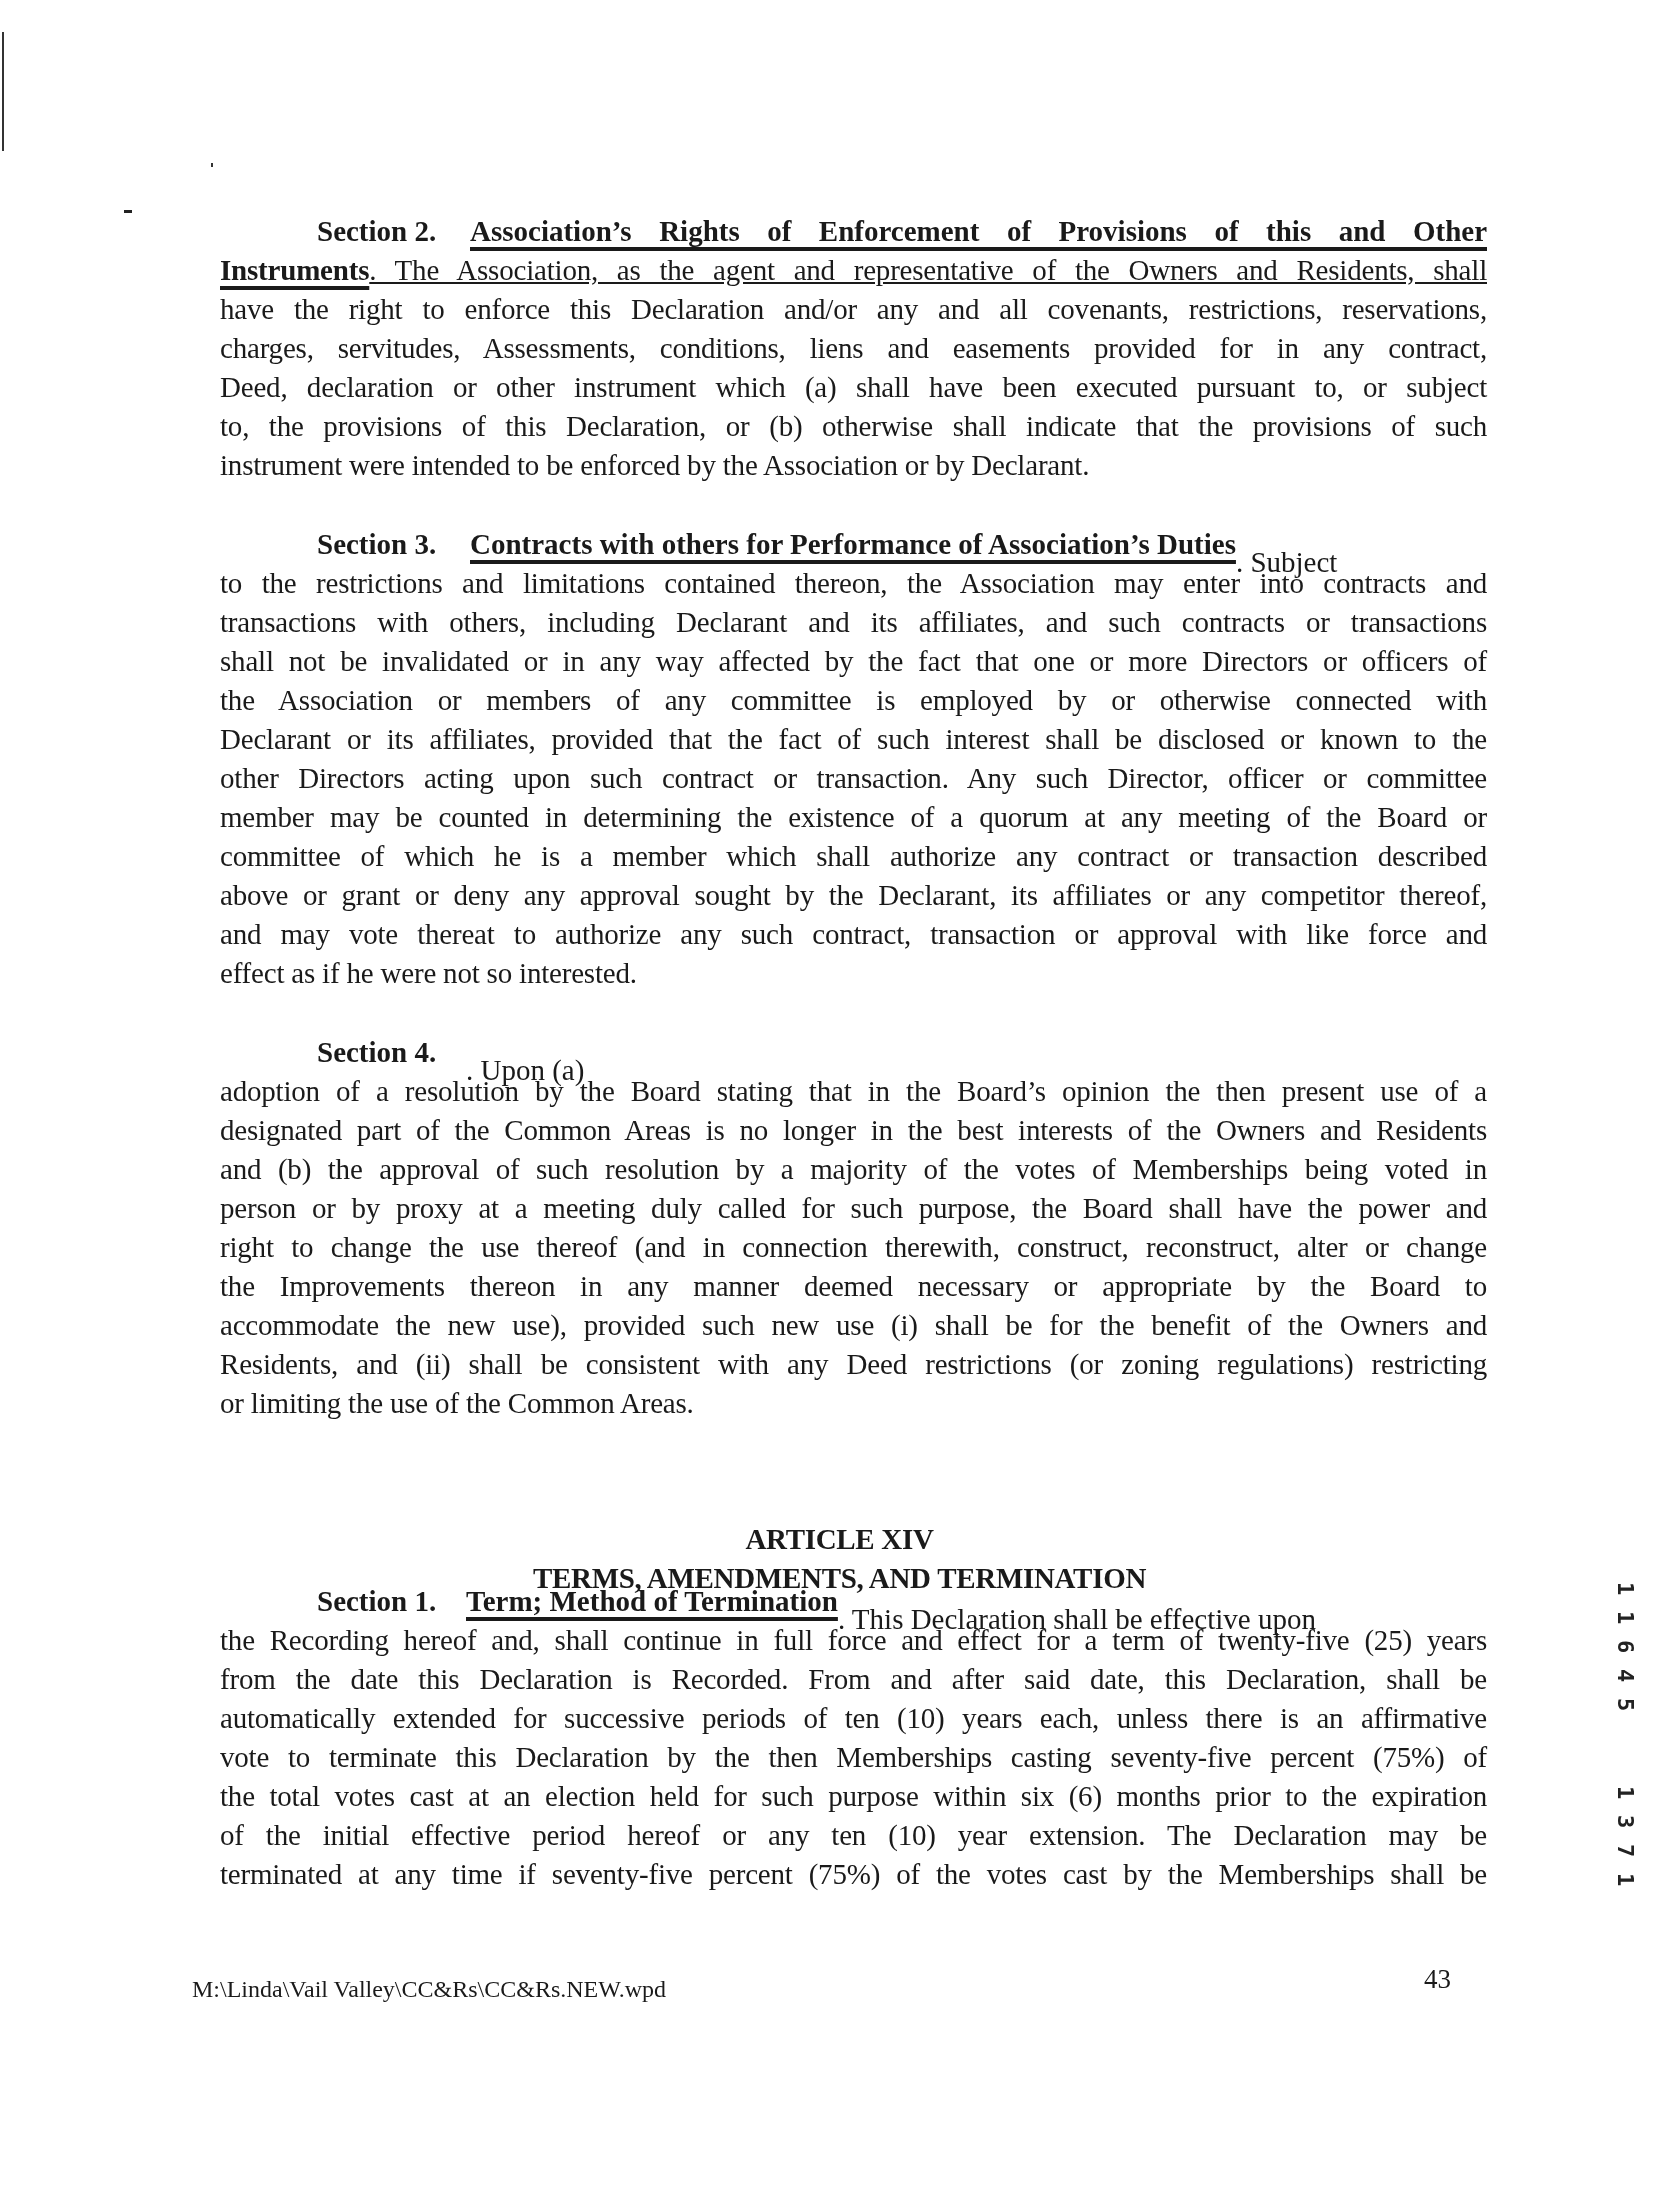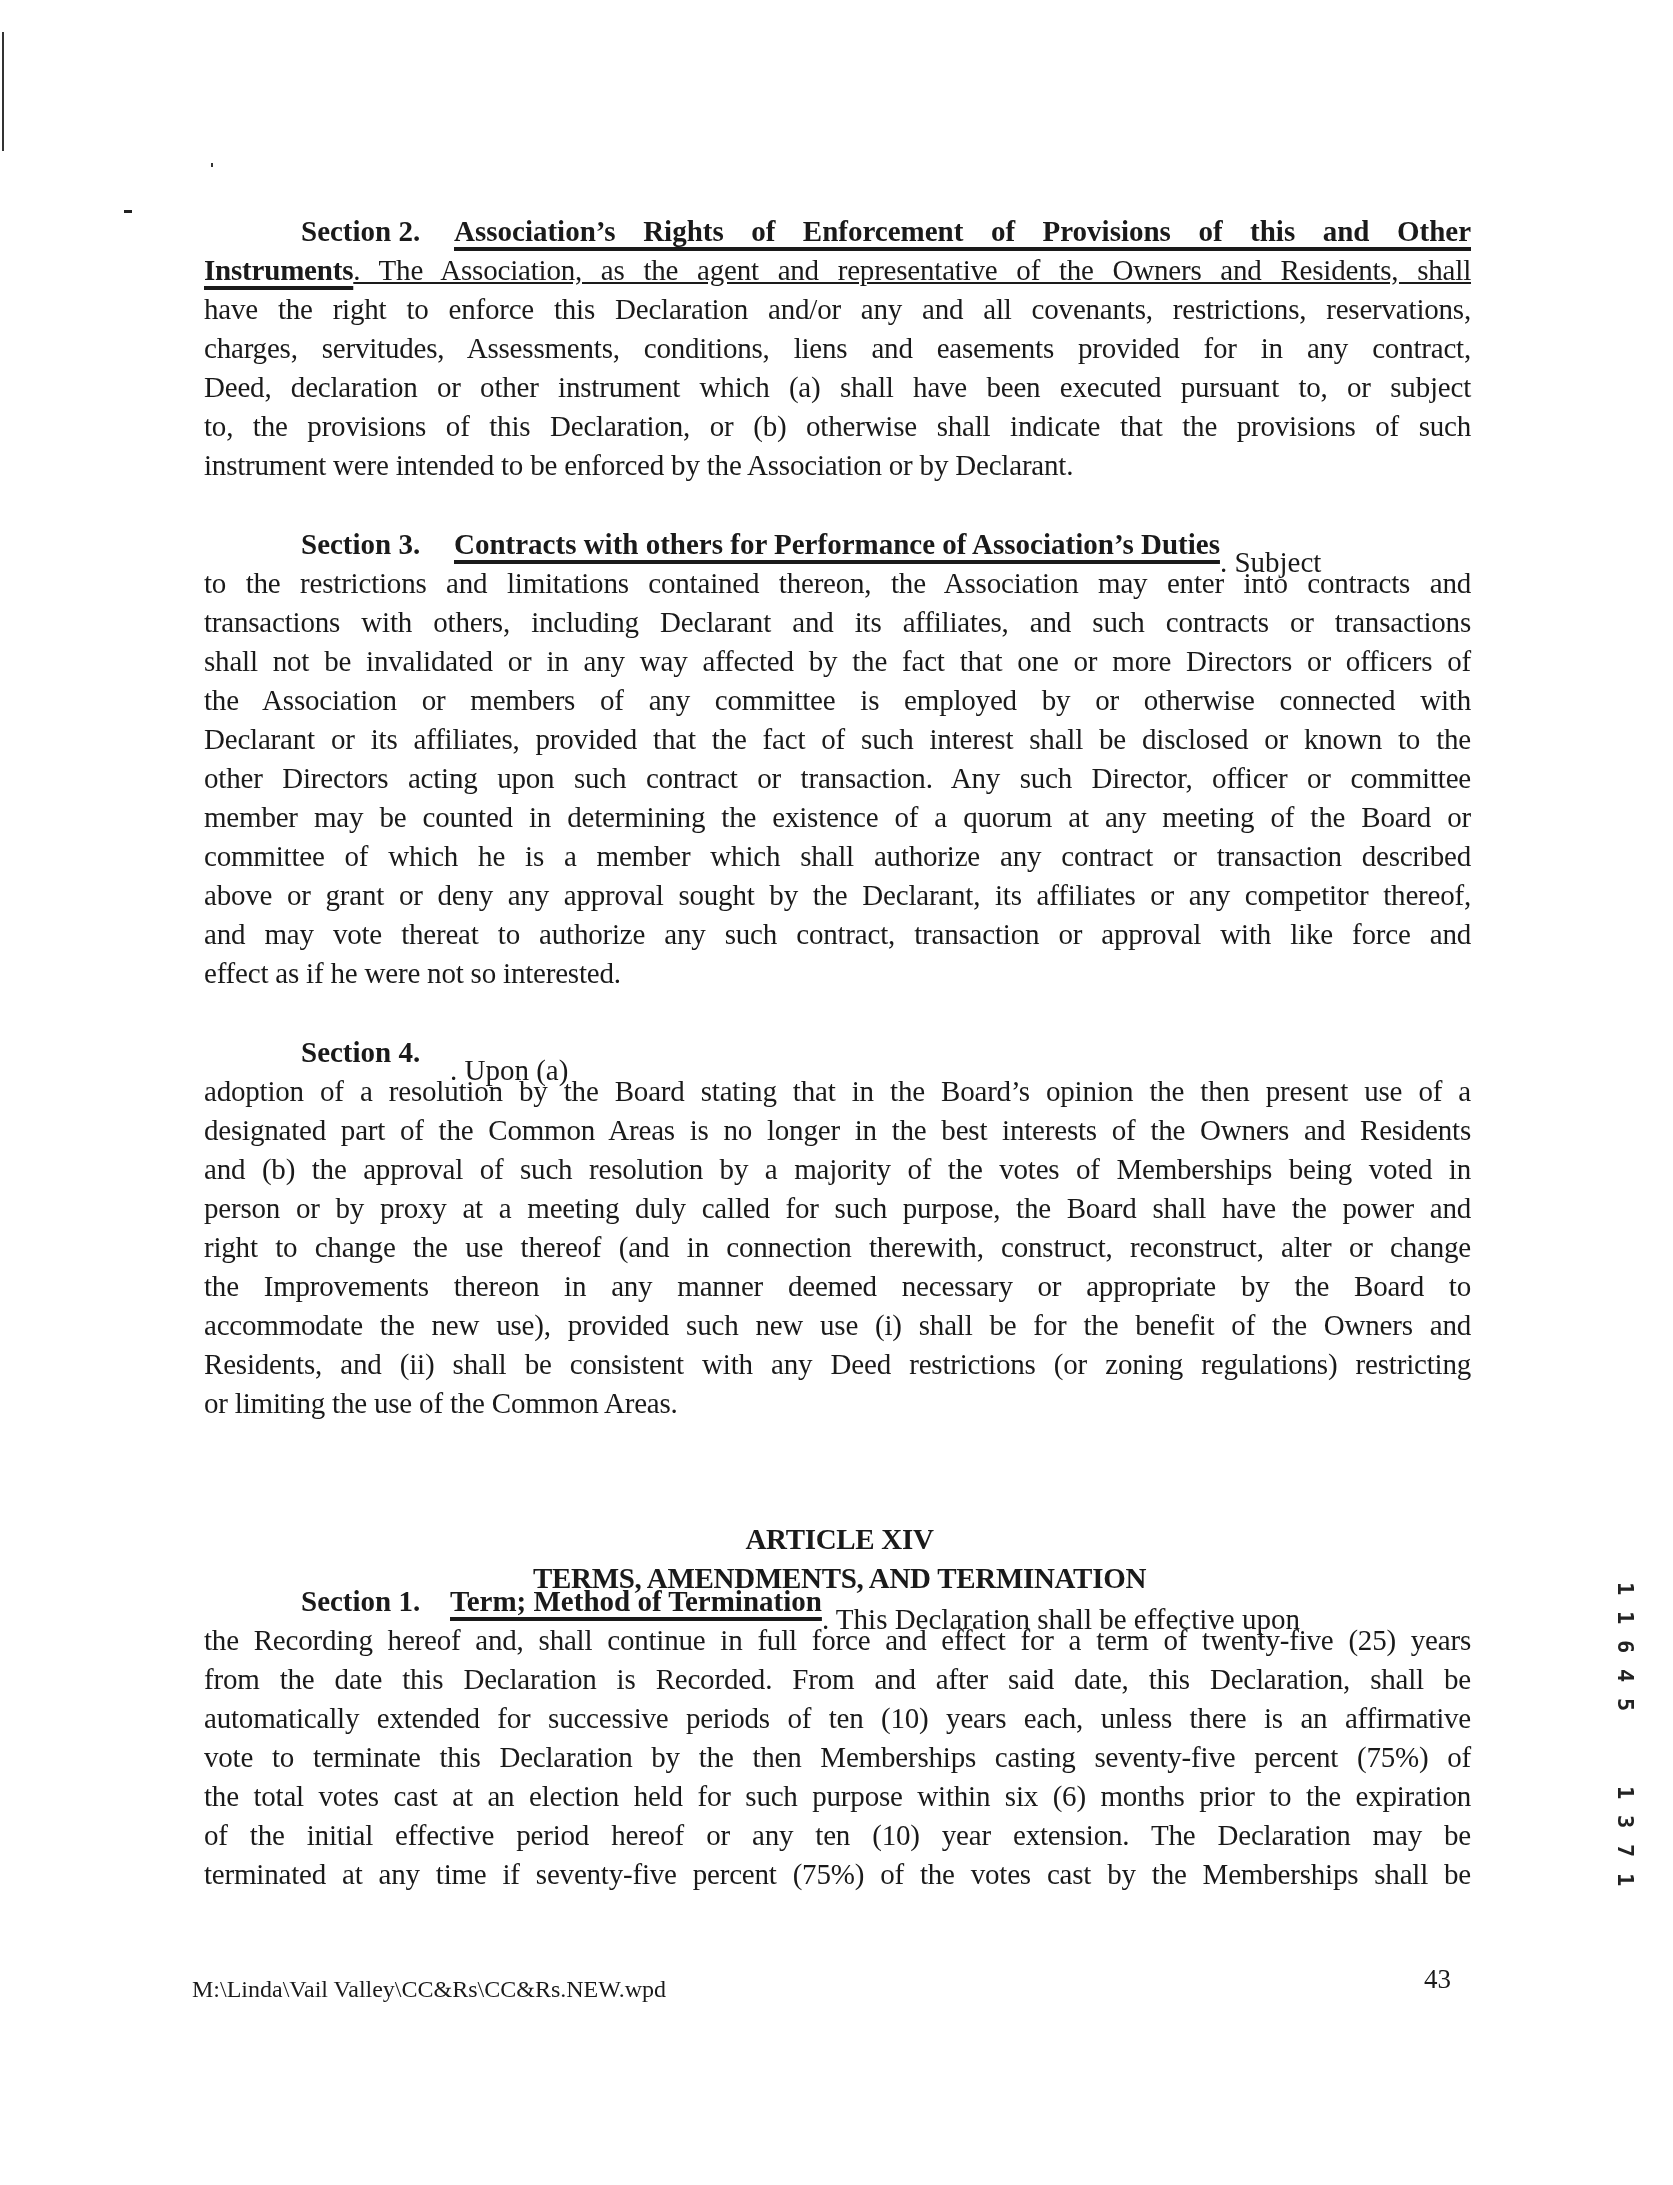--- a/index.html
+++ b/index.html
@@ -1,19 +1,19 @@
 <!DOCTYPE html>
 <html><head>
 <meta charset="utf-8">
 <style>
   html, body { margin: 0; padding: 0; background: #ffffff; }
   body { width: 1673px; height: 2186px; position: relative; overflow: hidden;
          font-family: "Liberation Serif", "DejaVu Serif", serif; color: #1a1a1a; }
   .page { position: absolute; left: 0; top: 0; width: 1673px; height: 2186px; background: #fff; }
-  .block { position: absolute; left: 204px; width: 1267px; }
+  .block { position: absolute; left: 220px; width: 1267px; }
   .line { display: block; height: 39px; line-height: 39px; font-size: 29px;
           text-align: justify; text-align-last: justify; white-space: nowrap; letter-spacing: -0.2px; }
   .line.last { text-align-last: left; }
   .sec-head { display: flex; white-space: nowrap; height: 39px; line-height: 39px; font-size: 29px; }
   .sec-label { font-weight: bold; padding-left: 97px; width: 203px; box-sizing: content-box; flex: none; }
   .sec-title { font-weight: bold; text-decoration: underline; text-decoration-thickness: 4px; text-underline-offset: 6px; flex: none; }
   .sec-rest { flex: 1; text-align: left; margin-top: 18px; }
   .center { position: absolute; left: 206px; width: 1267px; text-align: center; font-weight: bold;
             font-size: 29px; line-height: 39px; letter-spacing: -0.3px; margin-top: 48px; }
   .footer-path { position: absolute; left: 192px; top: 1976px; font-size: 24px; line-height: 26px; }

